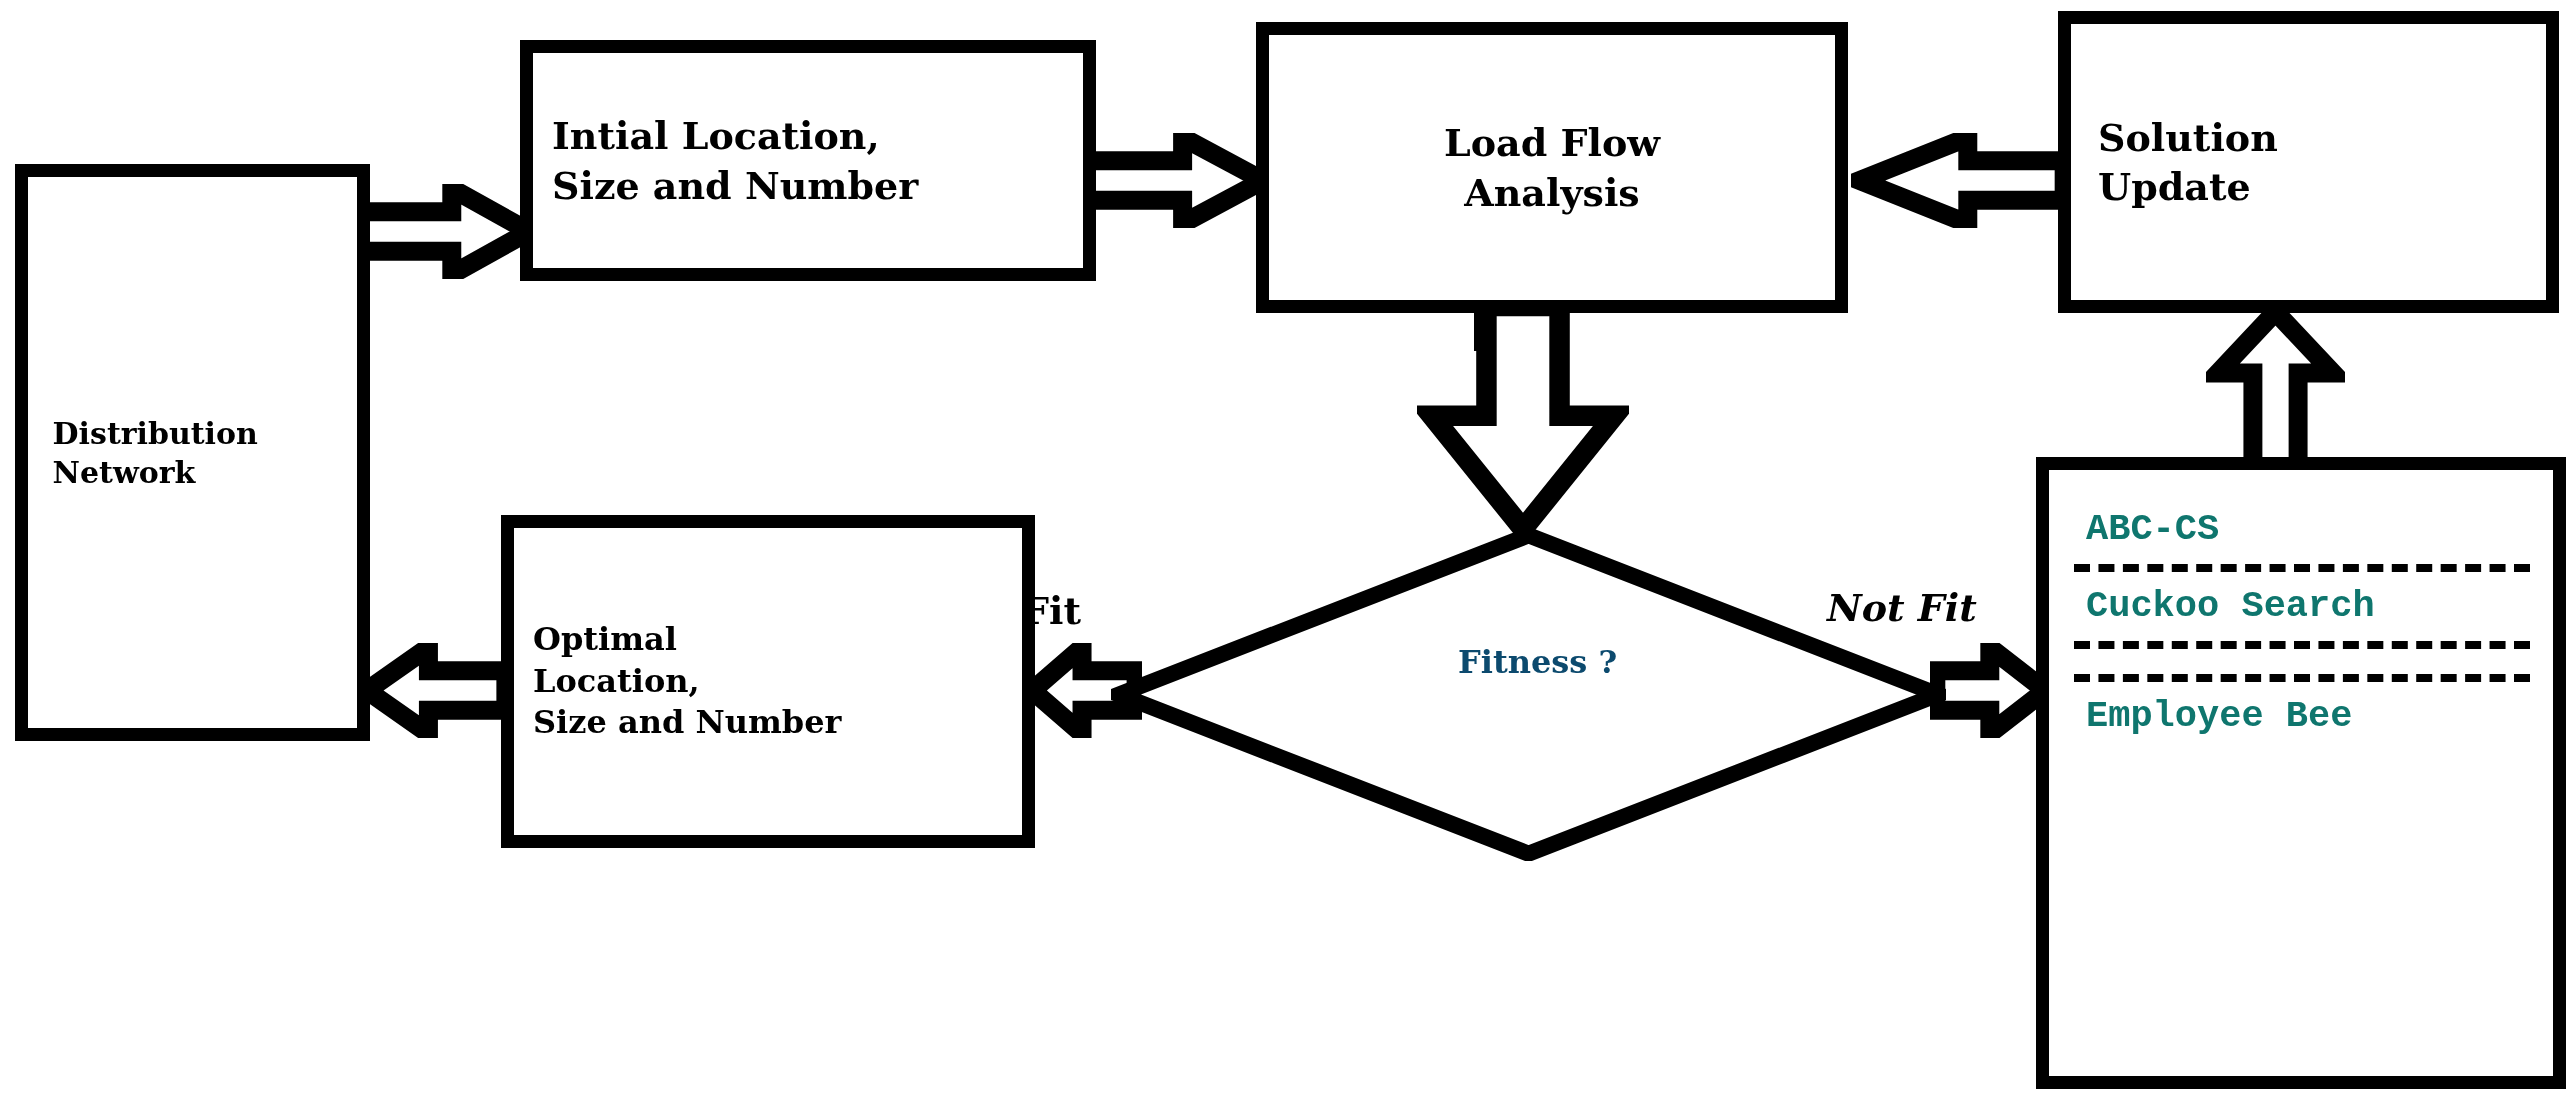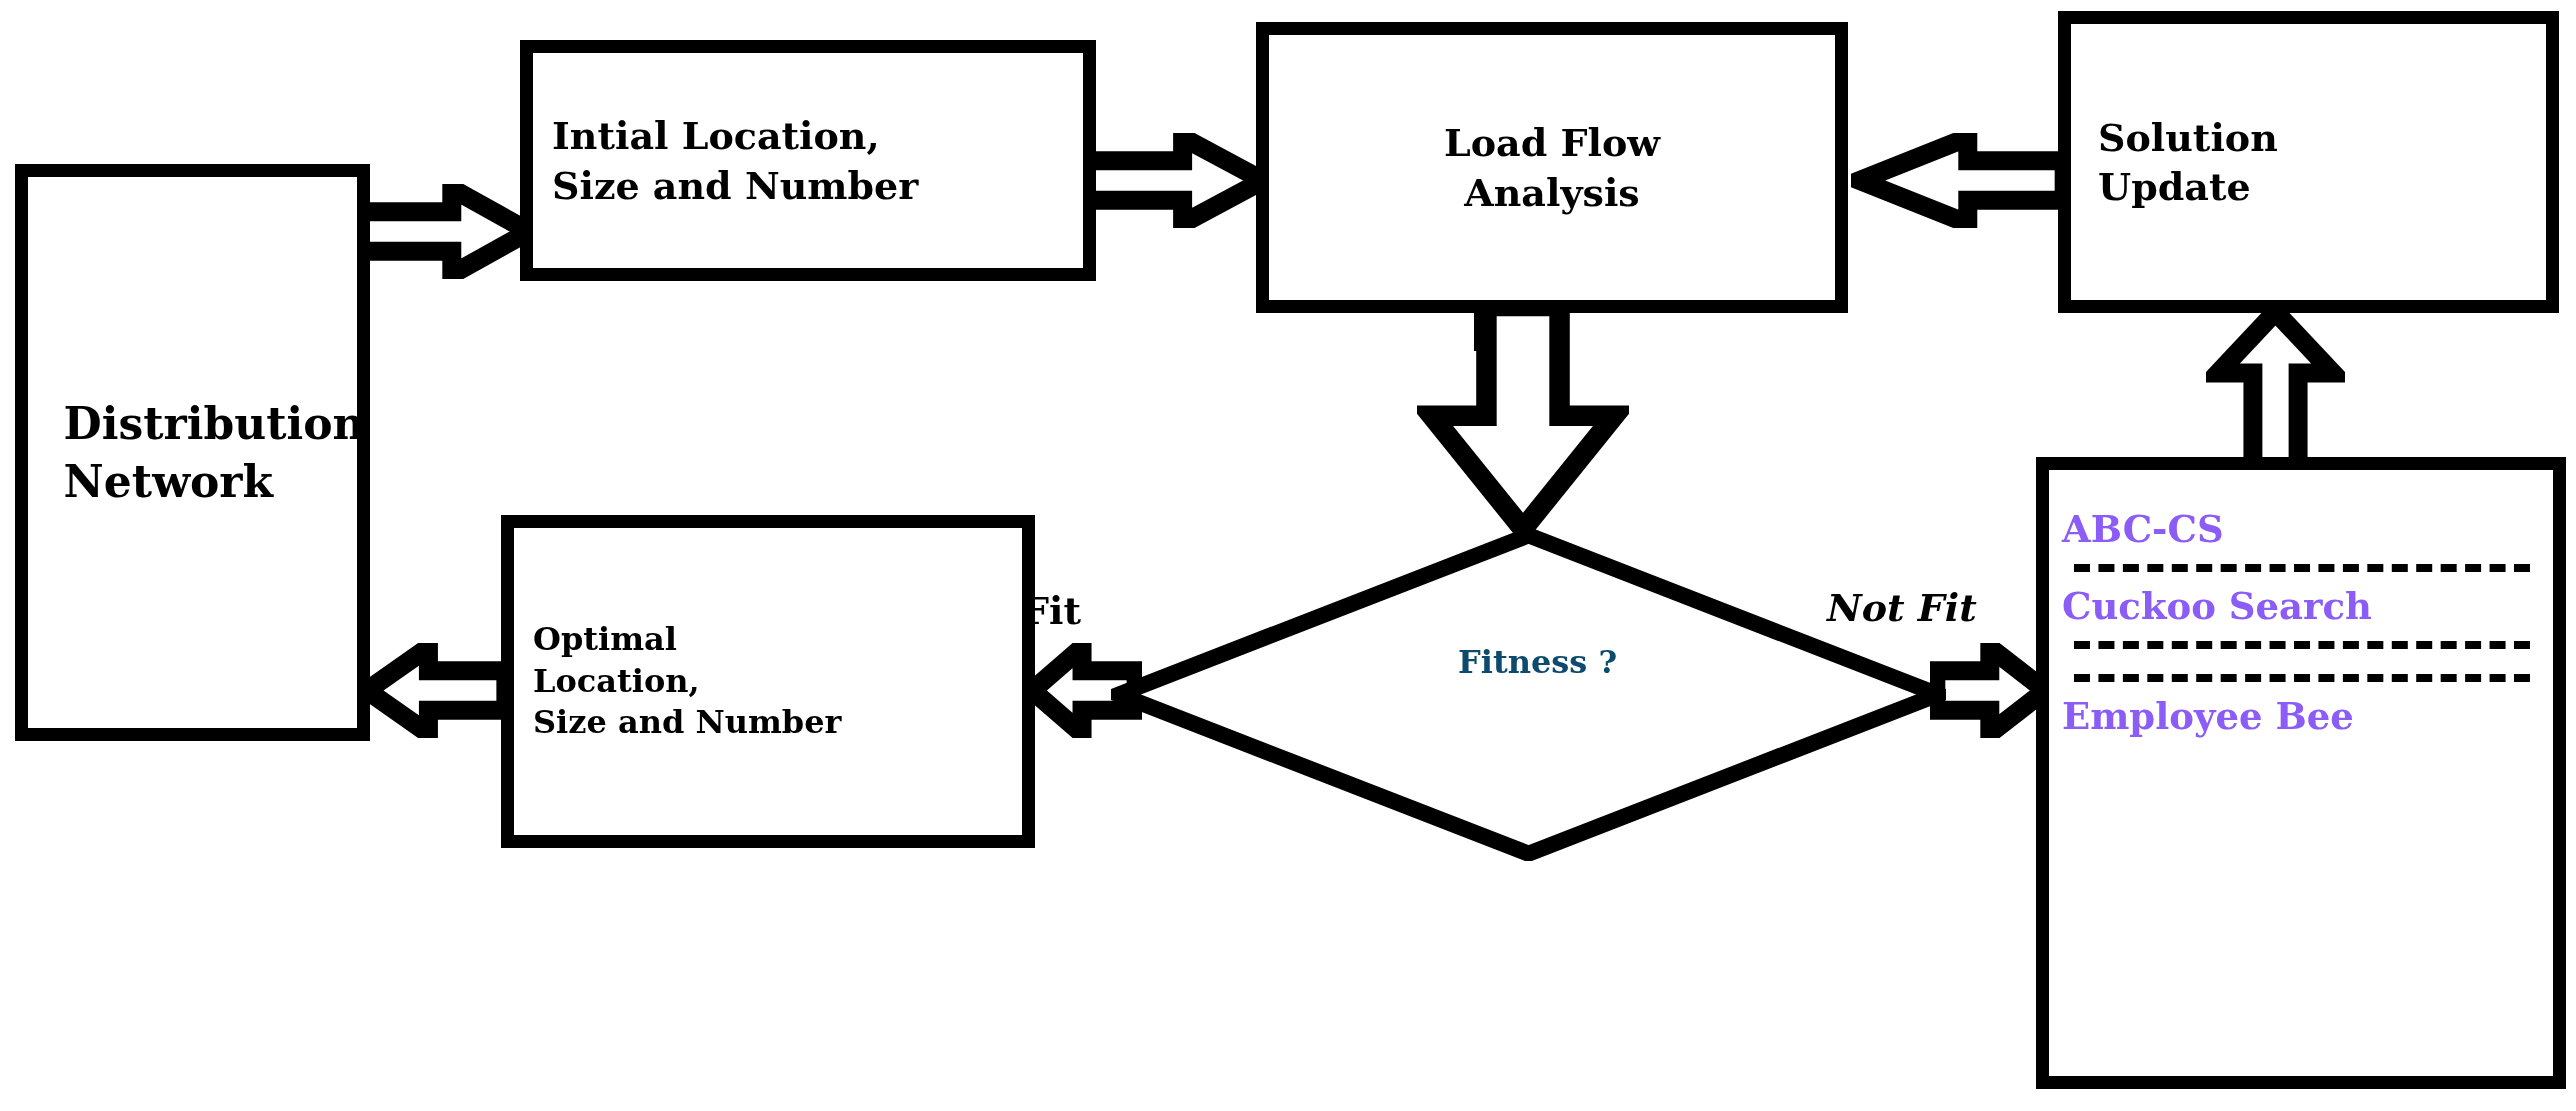--- a/index.html
+++ b/index.html
@@ -33,44 +33,45 @@
     color: #000000;
     line-height: 1.30;
     white-space: pre-line;
   }
 
   .align-left  .txt { text-align: left;  padding-left: 19px; }
   .align-center .txt { text-align: center; }
 
   
   #box-distribution { left: 14.6px;   top: 164px; width: 355px;  height: 577px; }
-  #box-distribution .txt { font-size: 44px; padding-left: 36px; }
+  #box-distribution .txt { font-size: 30px; padding-left: 25px; }
 
   #box-initial      { left: 520px;  top: 40px;  width: 576px;  height: 241px; }
   #box-initial .txt { font-size: 38px; padding-left: 19px; }
 
   #box-loadflow     { left: 1256px; top: 22px;  width: 592px;  height: 291px; }
   #box-loadflow .txt { font-size: 38px; }
 
   #box-solution     { left: 2058px; top: 11px;  width: 501px;  height: 302px; }
   #box-solution .txt { font-size: 38px; padding-left: 27px; text-align: left; }
 
   #box-optimal      { left: 501px;  top: 515px; width: 534px;  height: 333px; }
   #box-optimal .txt { font-size: 32px; padding-left: 19px; }
 
   #box-algorithms   { left: 2036px; top: 457px; width: 530px;  height: 632px;
                       justify-content: flex-start; padding-top: 41px; }
 
   .algo-item {
     font-size: 37px;
     font-weight: bold;
-    color: #8b5cf6;
-    padding-left: 13px;
+    color: #0f766e;
+    padding-left: 37px;
     line-height: 1.0;
     margin-bottom: 7.3px;
+    font-family: Liberation Mono, monospace;
   }
   .algo-sep {
     height: 0;
     border-top: 8px dashed #000000;
     margin: 8.8px 23.4px 16px 25px;
   }
 
   
   #diamond-wrap {
     position: absolute;

